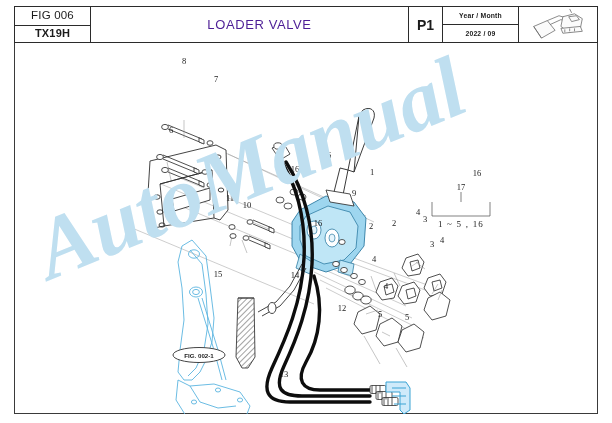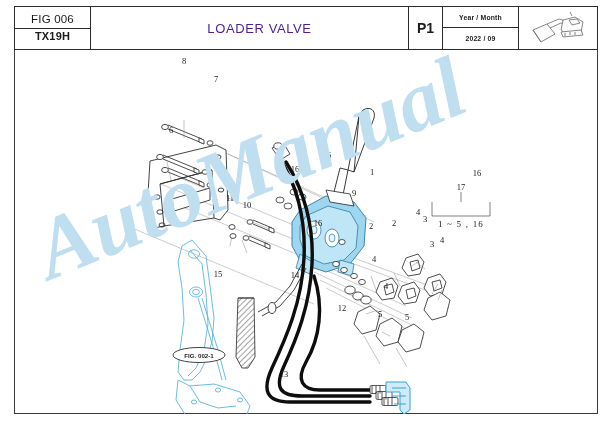--- a/index.html
+++ b/index.html
@@ -33,21 +33,21 @@
     box-sizing: border-box;
     background: #ffffff;
   }
 
   
   .titleblock {
     position: absolute;
     left: 14px;
     top: 6px;
     width: 584px;
-    height: 44px;
+    height: 37px;
     box-sizing: border-box;
     border: 1.3px solid #2b2b2b;
     display: flex;
     background: #ffffff;
     z-index: 6;
   }
   .tb-cell {
     box-sizing: border-box;
     border-right: 1.3px solid #2b2b2b;
     display: flex;

